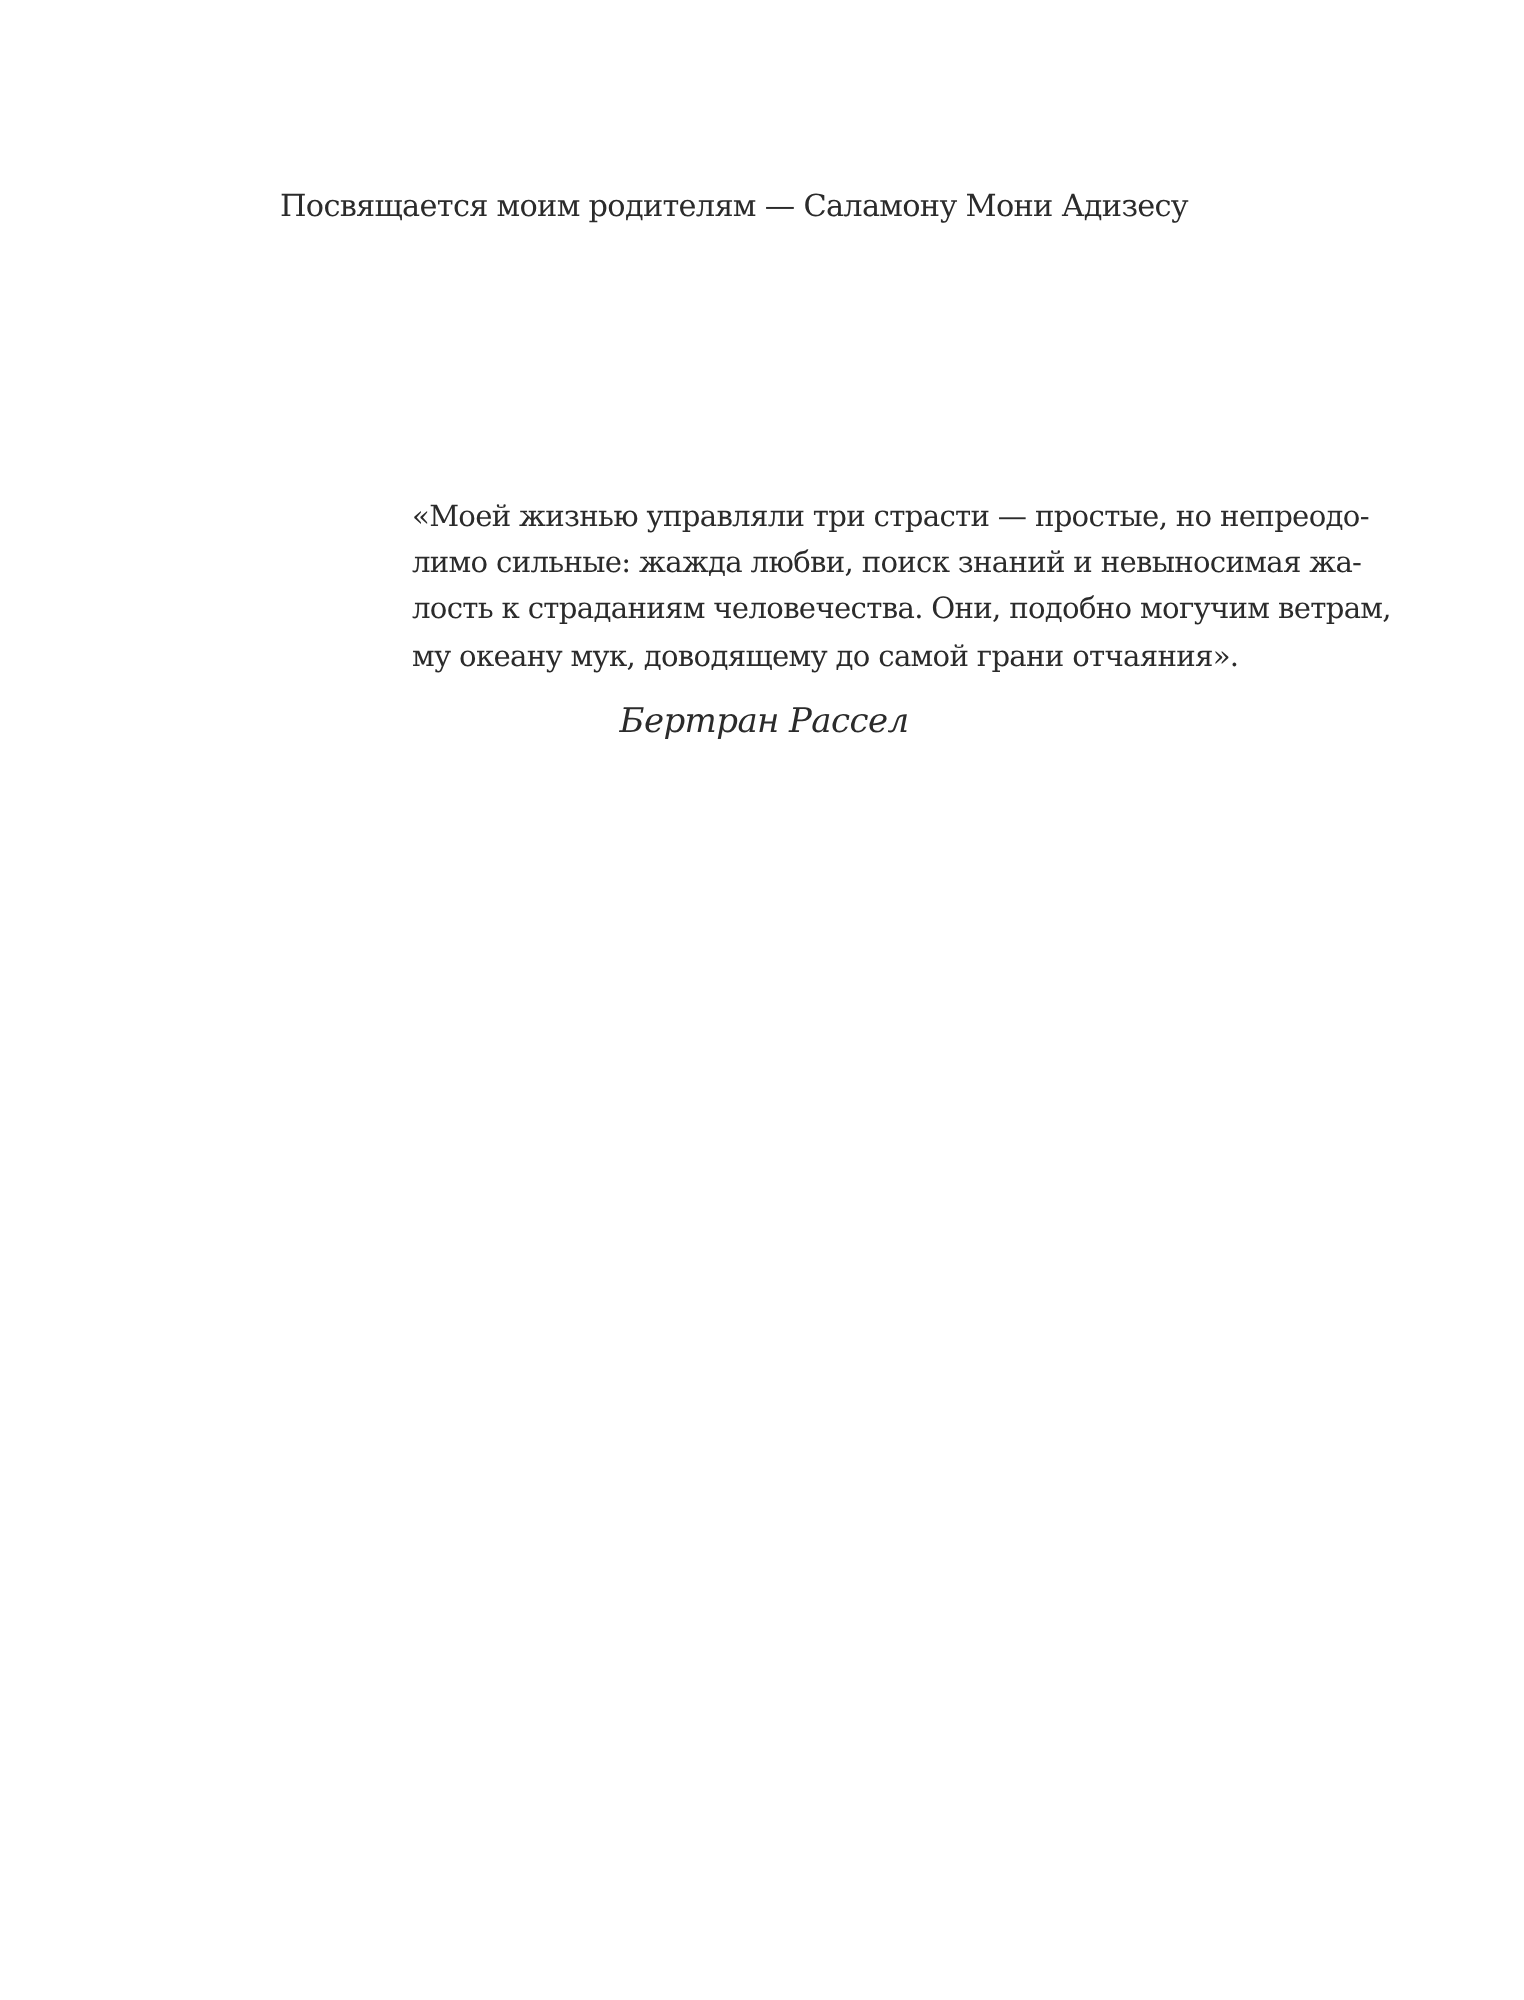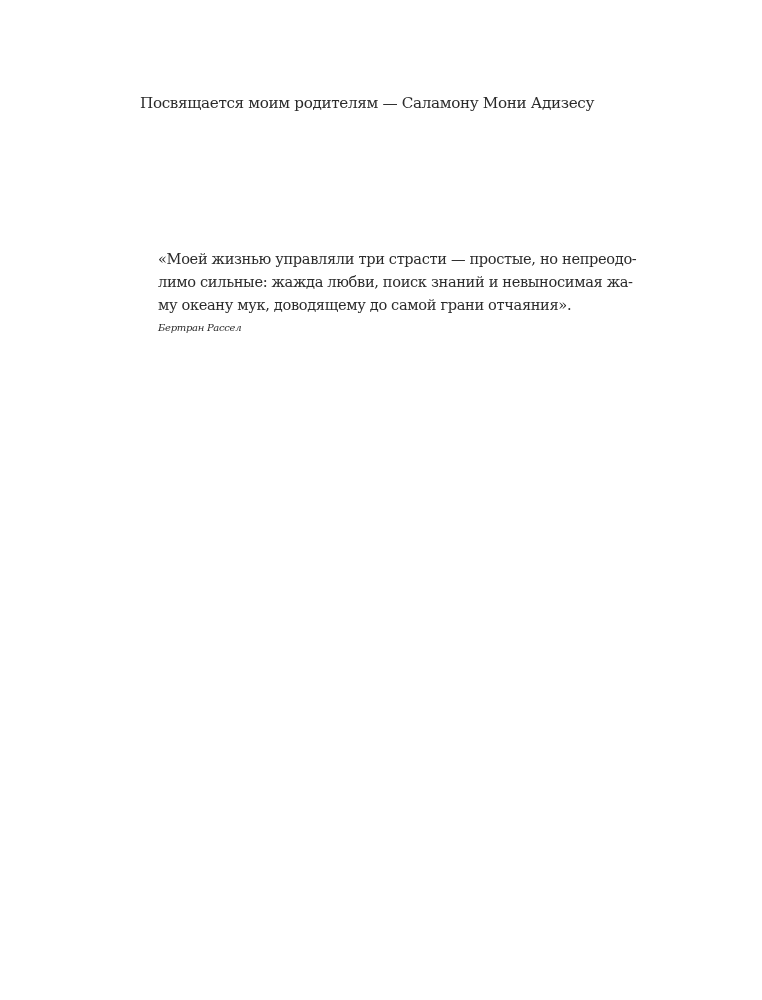--- a/index.html
+++ b/index.html
@@ -32,45 +32,48 @@
     .epigraph {
       position: absolute;
       left: 158px;
       top: 247px;
       width: 448px;
     }
     .epigraph .quote {
       font-size: 14.6px;
       line-height: 23.2px;
       letter-spacing: -0.35px;
+      margin-left: 48px;
     }
     .epigraph .quote .line {
       display: block;
       white-space: nowrap;
       text-align: justify;
       text-align-last: justify;
     }
     .epigraph .quote .line.last {
       text-align-last: left;
     }
     .epigraph .author {
-      text-align: left;
+      margin-top: 10px;
+      text-align: center;
       font-style: italic;
-      font-size: 10px;
+      font-size: 17px;
       line-height: 22px;
       letter-spacing: -0.3px;
     }
   </style>
 </head>
 <body>
 
 <div class="dedication">
   <span class="line">Посвящается моим родителям — Саламону Мони Адизесу</span>
 </div>
 
 <div class="epigraph">
   <div class="quote">
     <span class="line">«Моей жизнью управляли три страсти — простые, но непреодо-</span>
     <span class="line">лимо сильные: жажда любви, поиск знаний и невыносимая жа-</span>
+    <span class="line">лость к страданиям человечества. Они, подобно могучим ветрам,</span>
     <span class="line last">му океану мук, доводящему до самой грани отчаяния».</span>
   </div>
   <div class="author">Бертран Рассел</div>
 </div>
 
 </body></html>

